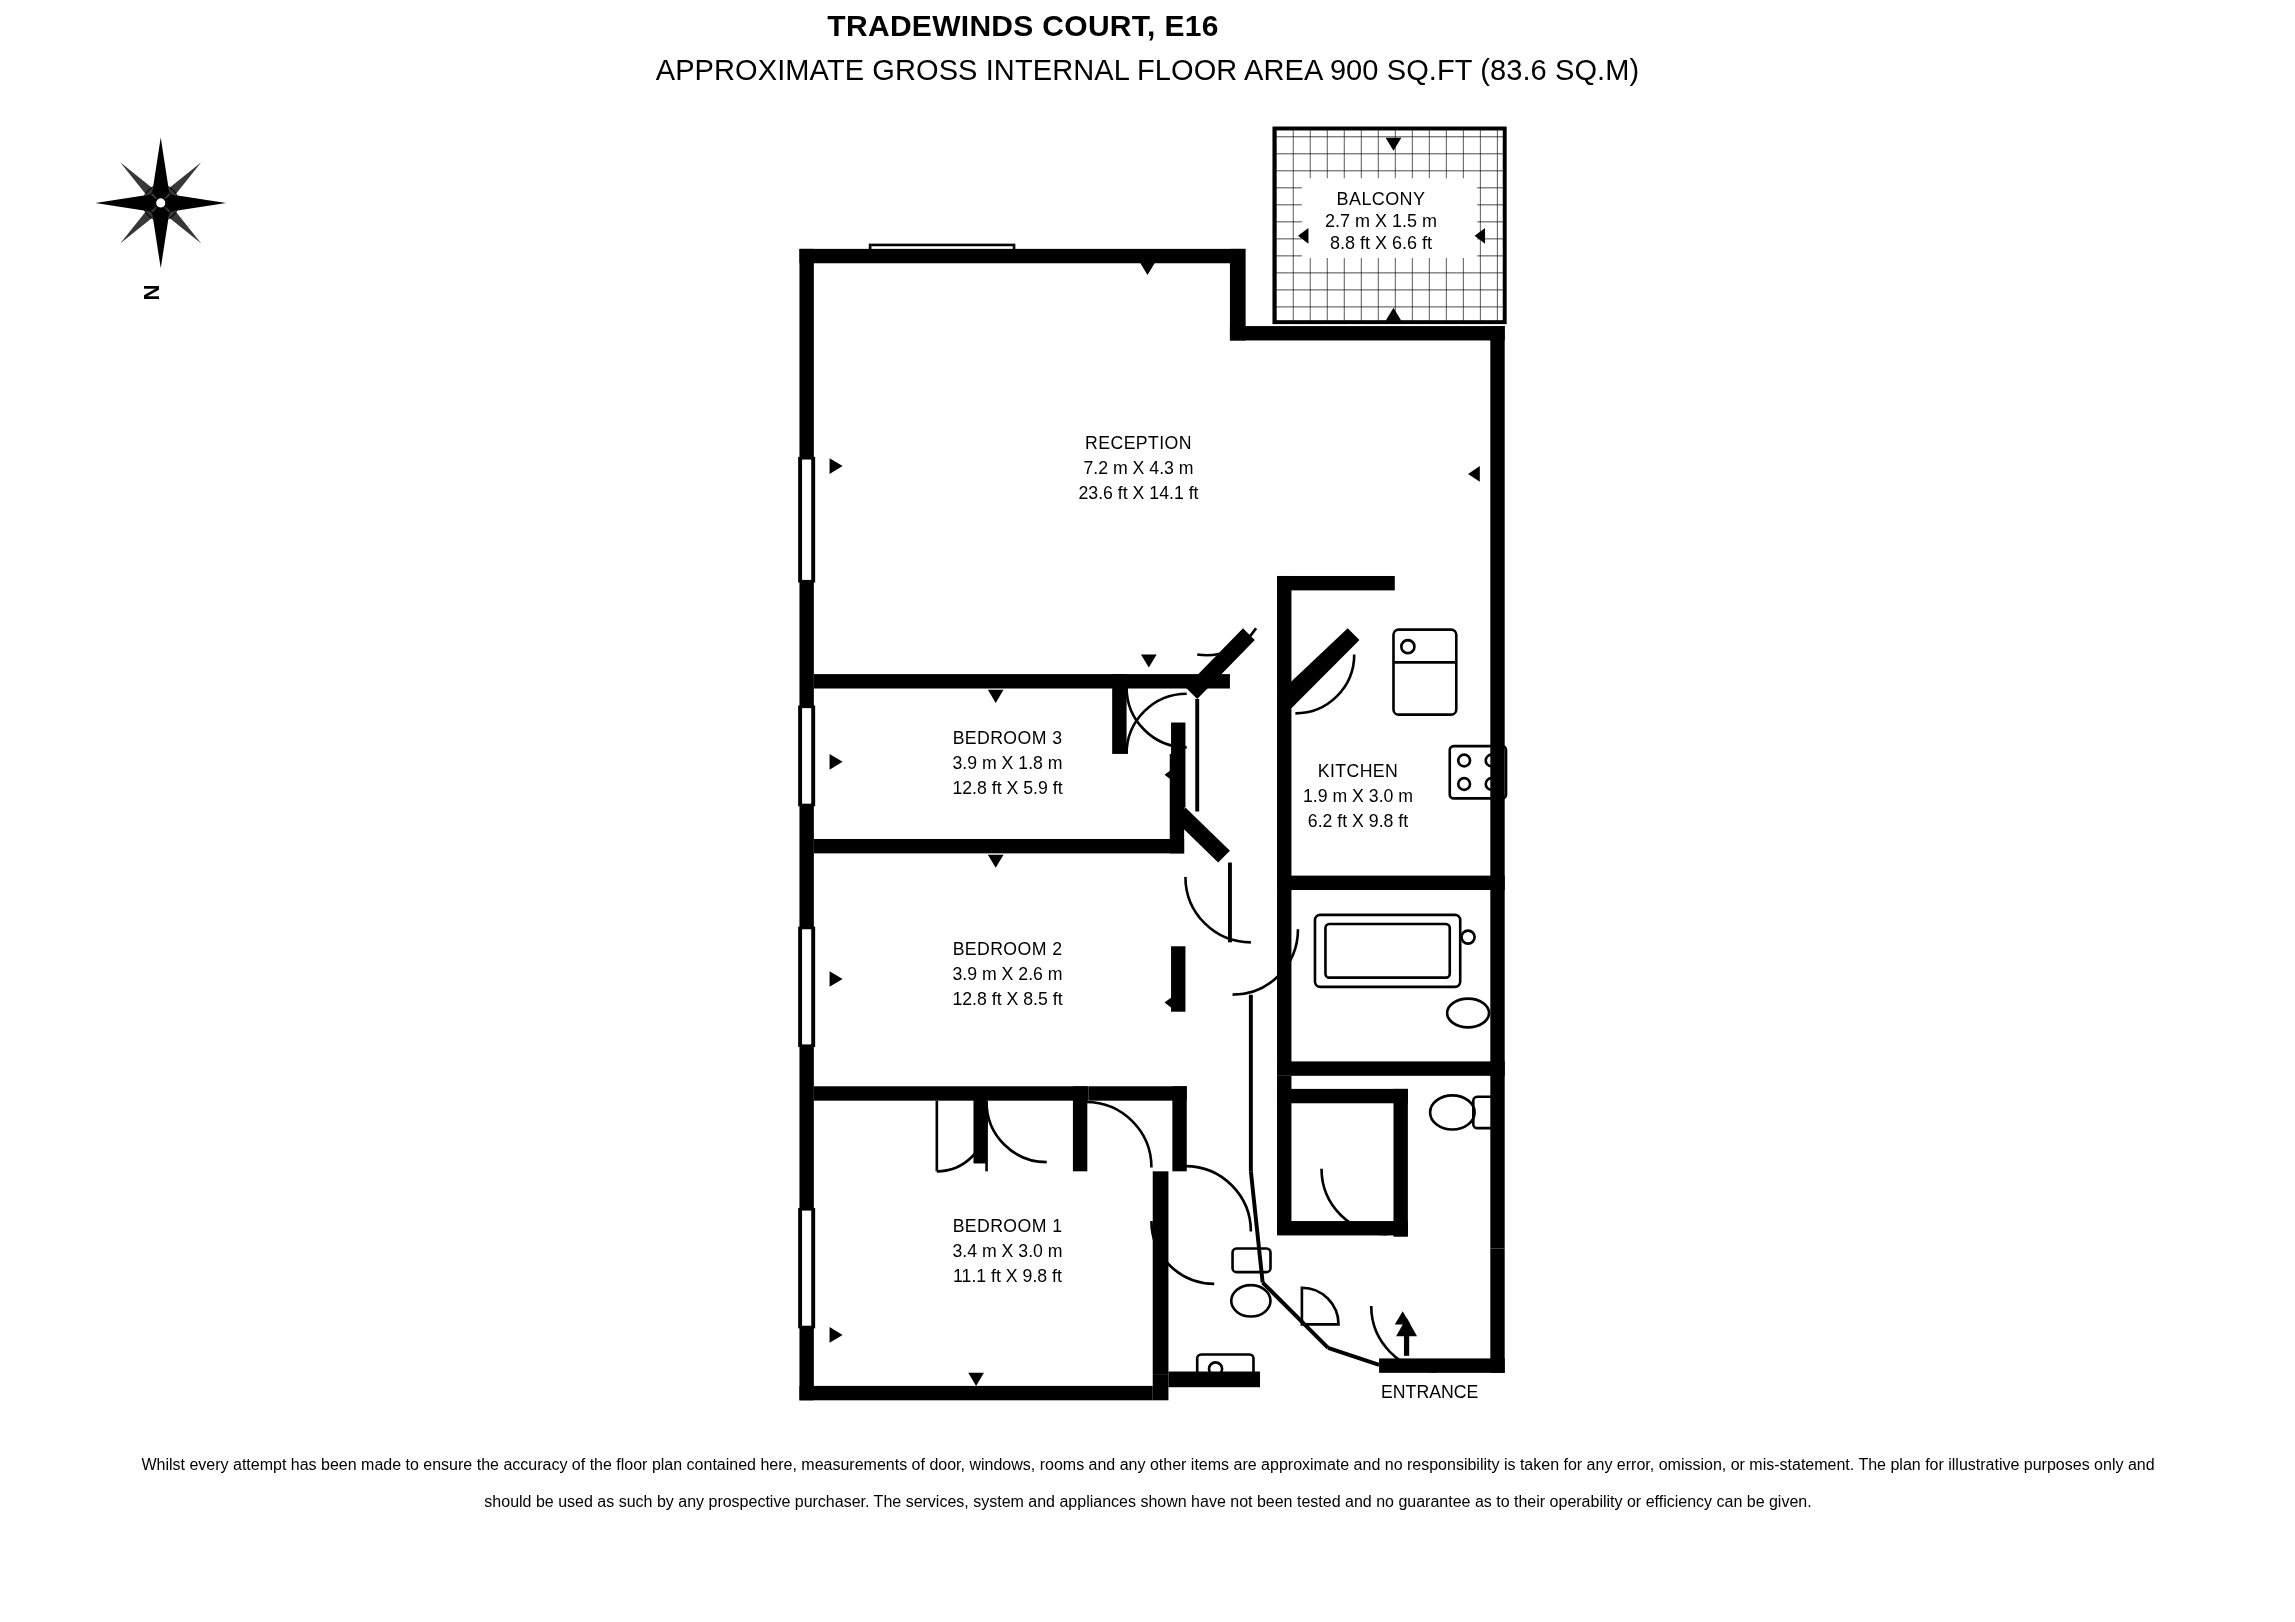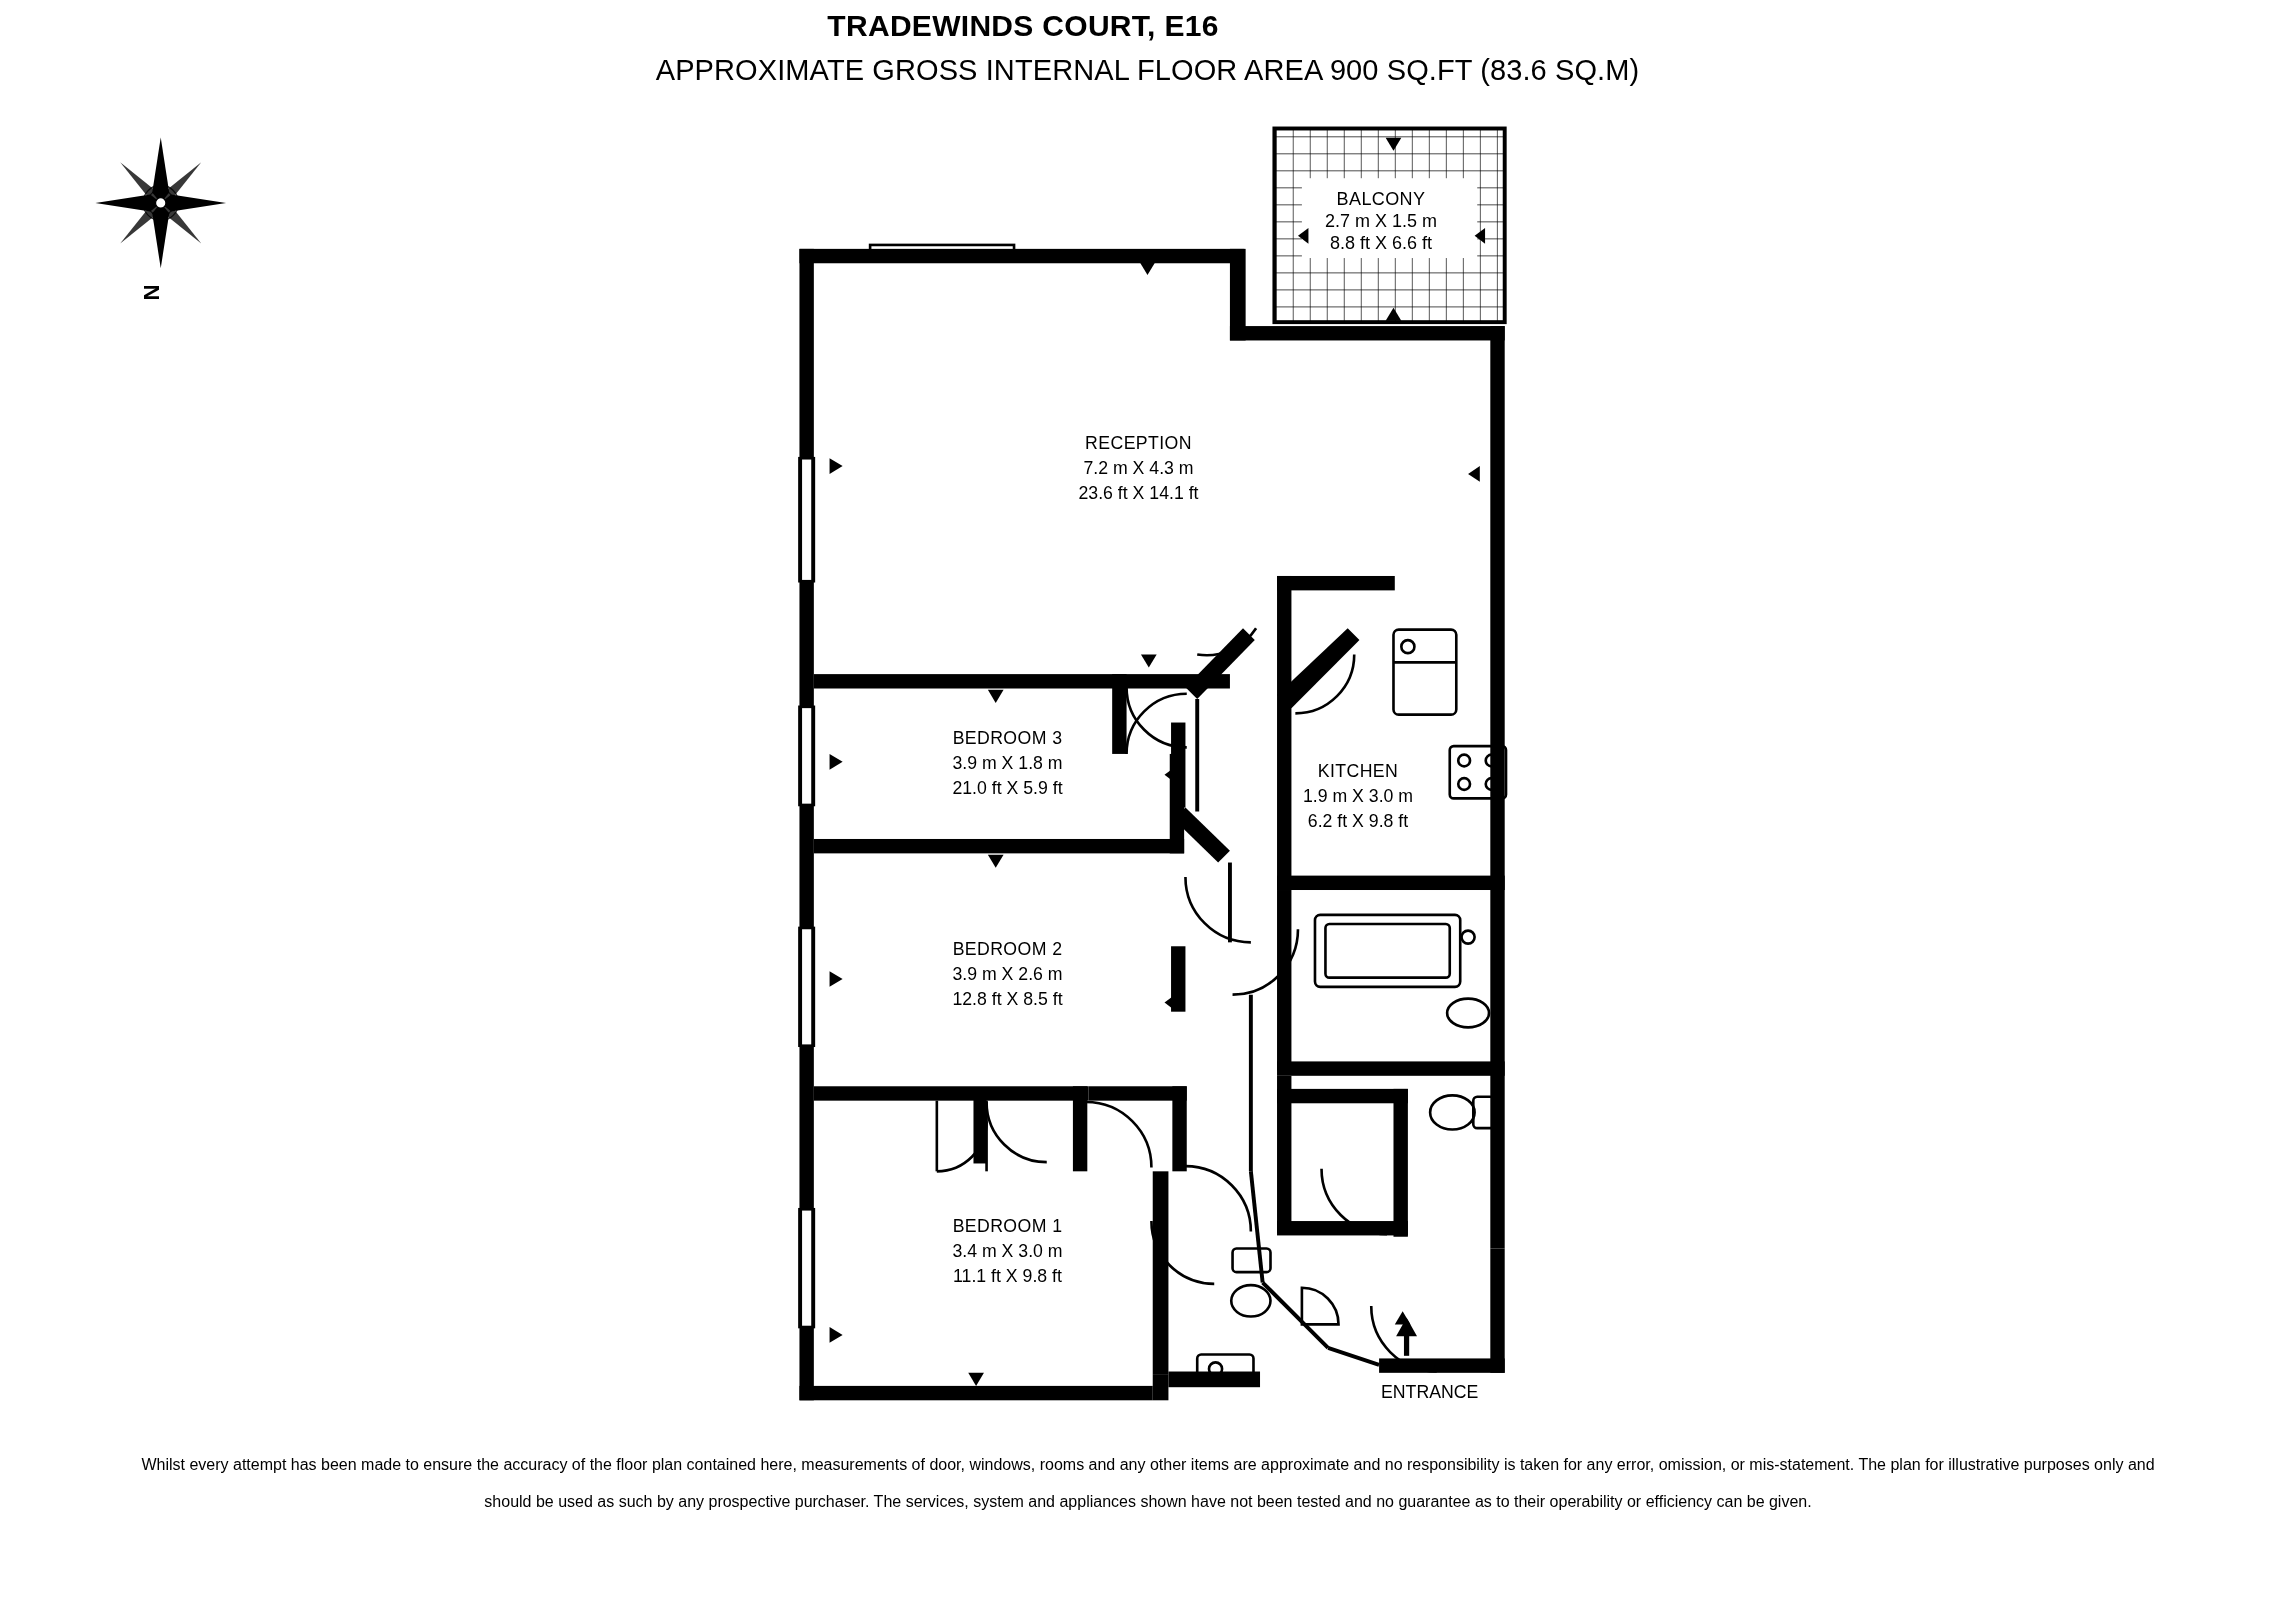--- a/index.html
+++ b/index.html
@@ -351,21 +351,21 @@
 
   <div class="room-label label-kitchen">
     <div class="name">KITCHEN</div>
     <div class="dim">1.9 m X 3.0 m</div>
     <div class="dim">6.2 ft X 9.8 ft</div>
   </div>
 
   <div class="room-label label-bedroom3">
     <div class="name">BEDROOM 3</div>
     <div class="dim">3.9 m X 1.8 m</div>
-    <div class="dim">21.0 ft X 5.9 ft</div>
+    <div class="dim">12.8 ft X 5.9 ft</div>
   </div>
 
   <div class="room-label label-bedroom2">
     <div class="name">BEDROOM 2</div>
     <div class="dim">3.9 m X 2.6 m</div>
     <div class="dim">12.8 ft X 8.5 ft</div>
   </div>
 
   <div class="room-label label-bedroom1">
     <div class="name">BEDROOM 1</div>

